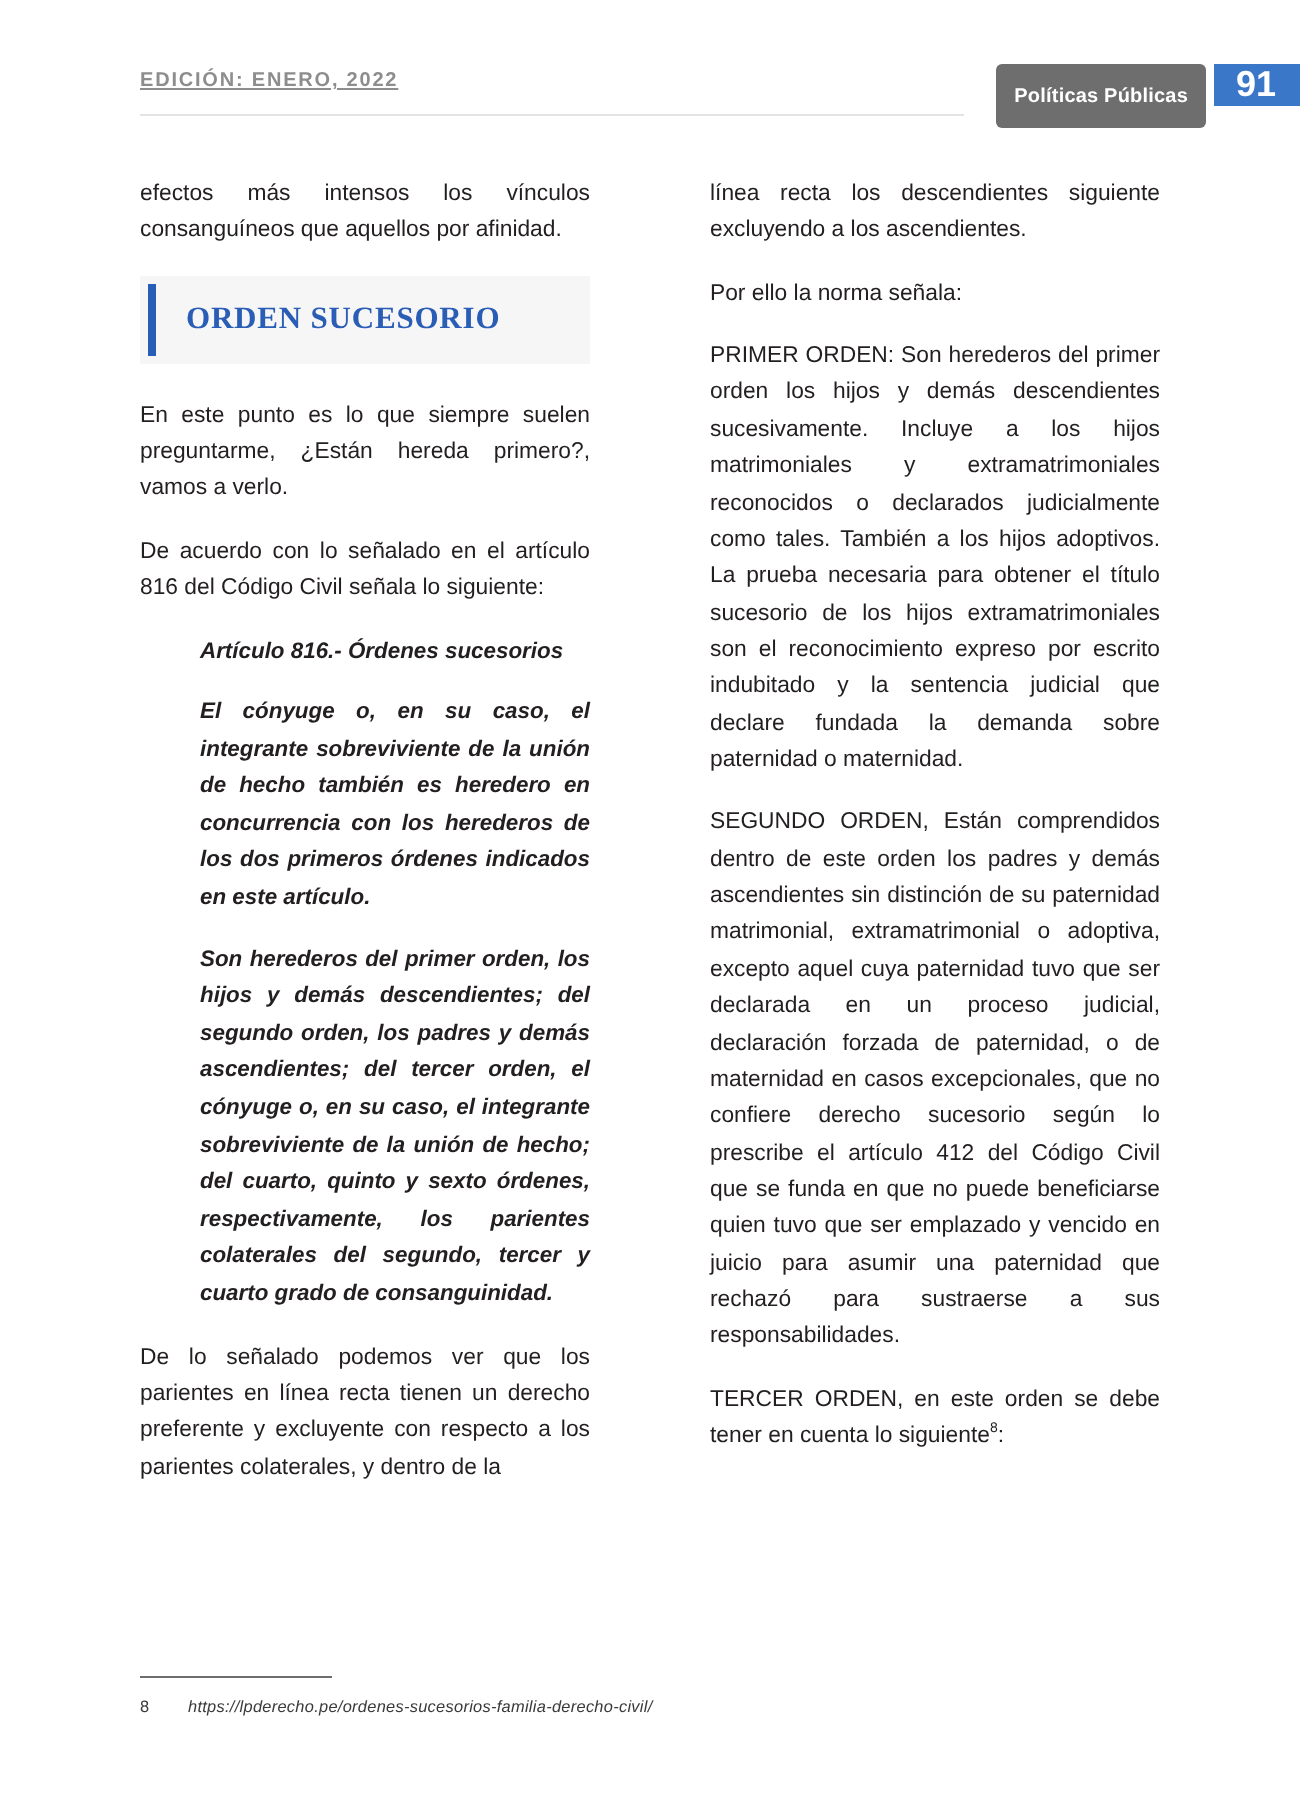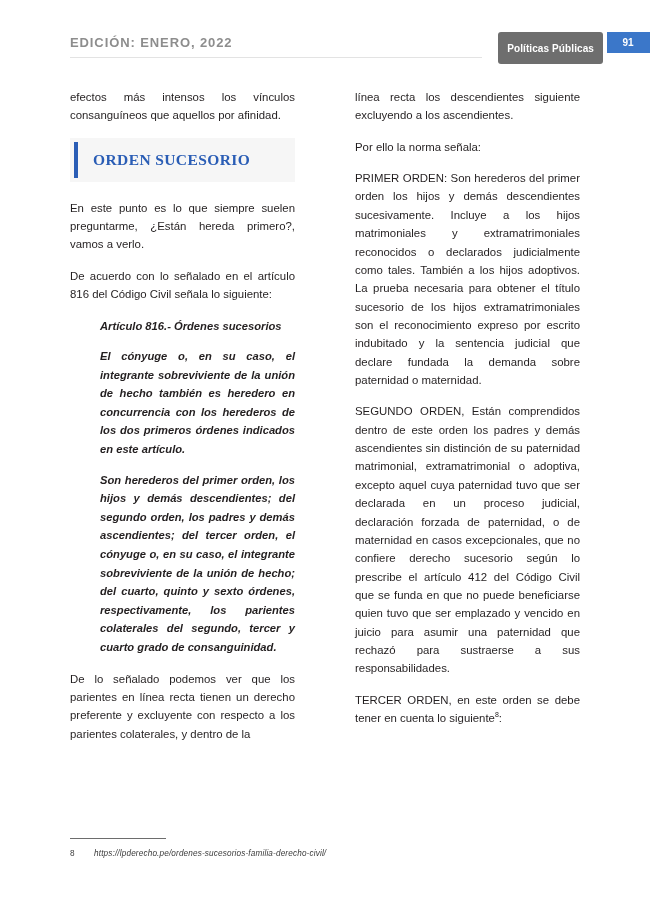--- a/index.html
+++ b/index.html
@@ -29,25 +29,26 @@
     position: absolute;
     top: 32px;
     left: 0;
     right: 0;
     height: 30px;
   }
   .header-left {
     position: absolute;
     left: 70px;
     top: 3px;
-    font-size: 13px;
+    font-size: 10px;
     letter-spacing: 0.9px;
     color: #8d8d8d;
     font-weight: 600;
     white-space: nowrap;
+    text-decoration: underline;
   }
   .header-rule {
     position: absolute;
     left: 70px;
     top: 25px;
     width: 412px;
     height: 1px;
     background: #e3e3e3;
   }
   .badge-group {
@@ -66,21 +67,21 @@
     padding: 16px 9px;
     display: flex;
     align-items: center;
     border-radius: 3px;
     white-space: nowrap;
     letter-spacing: 0.1px;
   }
   .badge-page {
     background: #3b77c9;
     color: #ffffff;
-    font-size: 10px;
+    font-size: 18px;
     font-weight: 700;
     padding: 0 11px 0 10px;
     margin-left: 4px;
     display: flex;
     align-items: center;
     justify-content: center;
     min-width: 22px;
   }
 
   

